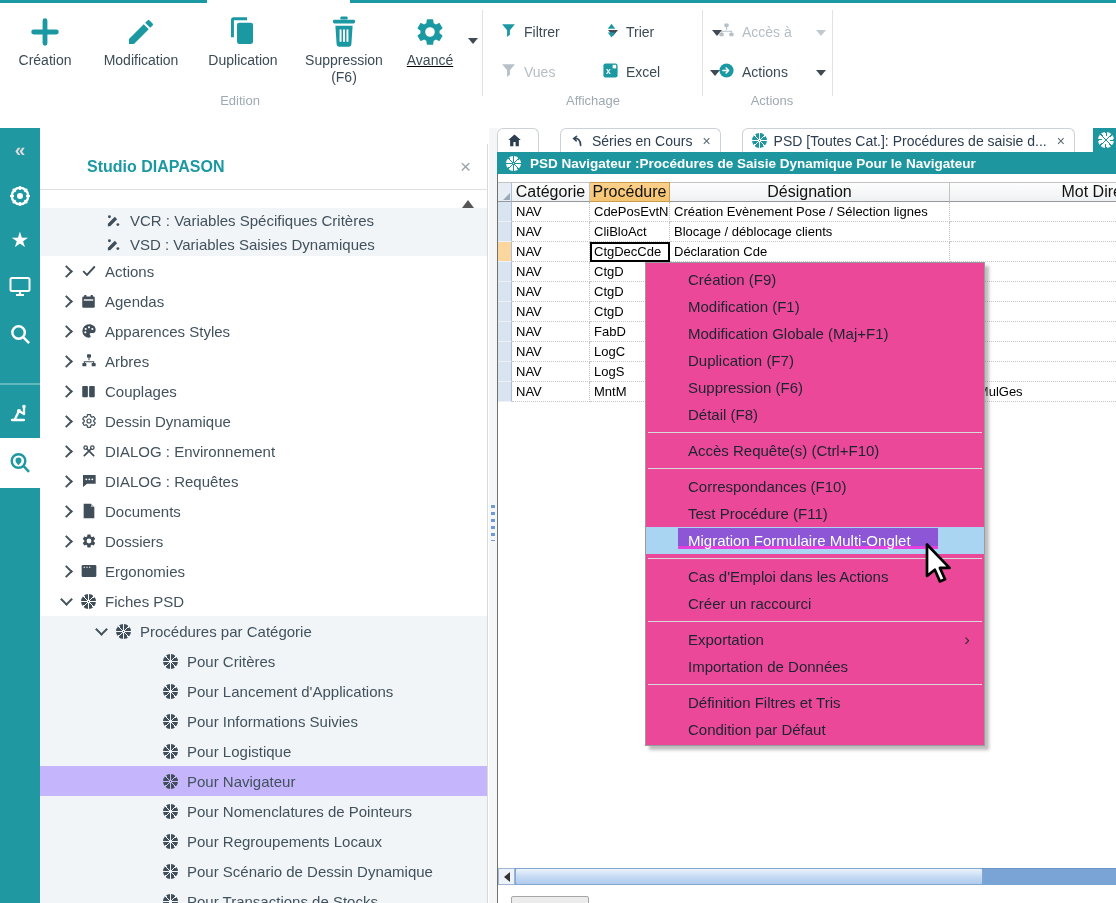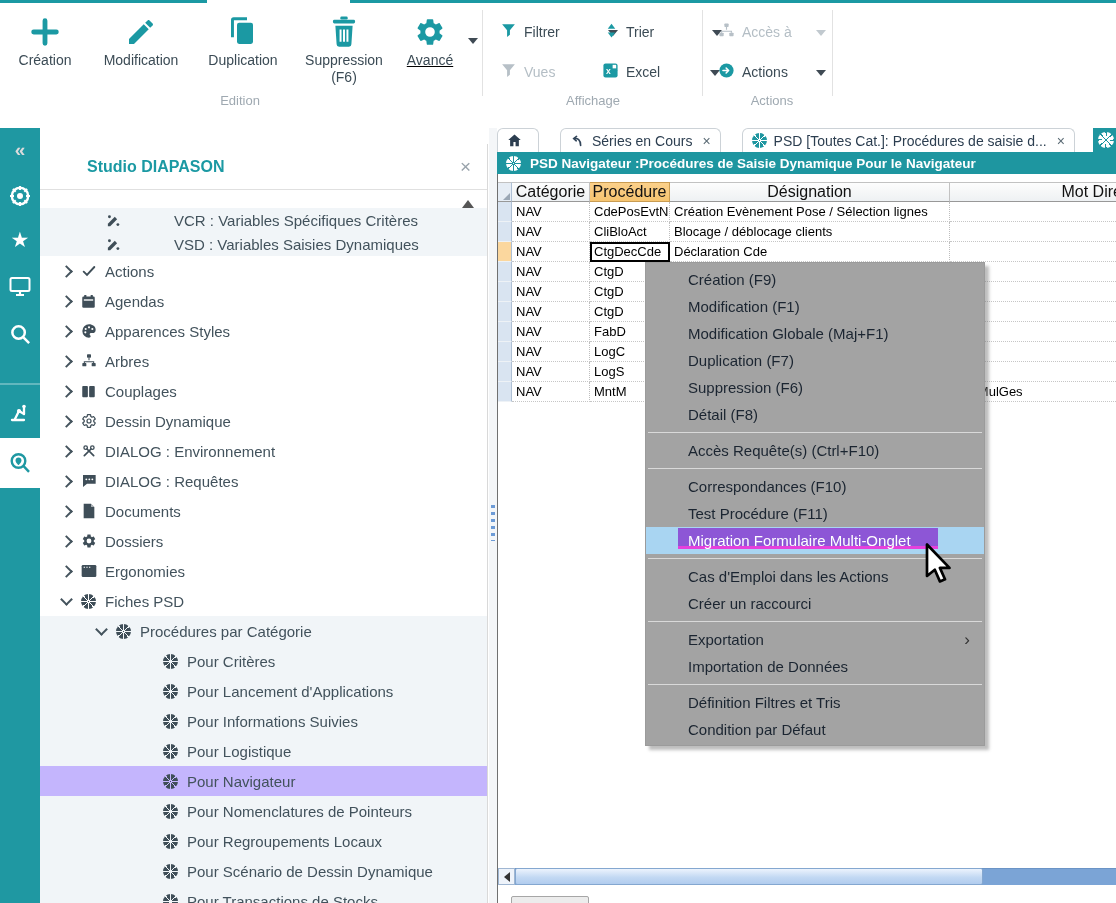--- a/index.html
+++ b/index.html
@@ -35,21 +35,21 @@
   
   .sidebar{position:absolute;left:40px;top:144px;width:448px;height:775px;background:#fff;border-right:1px solid #d9d9d9;box-sizing:border-box;}
   .side-head{height:45px;display:flex;align-items:center;padding-left:47px;}
   .side-title{font-size:16px;font-weight:bold;color:#1b99a3;}
   .side-close{margin-left:auto;padding-right:16px;color:#9aa4ac;font-size:19px;}
   .side-list{position:absolute;top:45px;left:0;right:0;bottom:0;border-top:1px solid #e0e0e0;padding-top:18px;overflow:hidden;background:#fff;}
   .scroll-up{position:absolute;right:13px;top:10px;width:0;height:0;border-left:6px solid transparent;border-right:6px solid transparent;border-bottom:8px solid #555;}
   .si{display:flex;align-items:center;height:30px;font-size:15px;color:#42525c;white-space:nowrap;}
   .si .lbl{margin-left:7px;}
   .si .icw{width:19px;display:flex;justify-content:center;margin-left:7px;}
-  .h24{height:24px;gap:44px;}
+  .h24{height:24px;}
   .l0{padding-left:20px;} .l1{padding-left:57px;} .l1c{padding-left:55px;} .l2{padding-left:114px;}
   .child{background:#f1f5f8;} .sel-item{background:#c4b5fd;}
   .chev{width:12px;display:flex;justify-content:center;}
   .chev i{width:7px;height:7px;border-right:2px solid #44535d;border-bottom:2px solid #44535d;display:block;}
   .chev.r i{transform:rotate(-45deg);} .chev.d i{transform:rotate(45deg);margin-top:-3px;}
   .psd{display:inline-block;border-radius:50%;background:repeating-conic-gradient(from 8deg,#3f4e58 0 33deg,transparent 33deg 45deg);}
   .psd15{width:15px;height:15px;}
   .psd-teal{background:repeating-conic-gradient(from 8deg,#1e96a0 0 33deg,transparent 33deg 45deg);}
   .psd-white{background:repeating-conic-gradient(from 8deg,#ffffff 0 33deg,transparent 33deg 45deg);}
 
@@ -85,21 +85,21 @@
 
   
   .hscroll{position:absolute;left:0;top:694px;right:0;height:17px;}
   .sb-track{position:absolute;left:0;right:0;top:0;height:17px;background:#7ba4d6;border-top:1px solid #6b94c6;box-sizing:border-box;}
   .sb-btn{position:absolute;left:0;top:0;width:17px;height:17px;background:#eef3fa;border:1px solid #9fb6d2;box-sizing:border-box;display:flex;align-items:center;justify-content:center;}
   .sb-btn i{width:0;height:0;border-top:5px solid transparent;border-bottom:5px solid transparent;border-right:6px solid #333;}
   .sb-thumb{position:absolute;left:17px;top:0;width:468px;height:17px;background:linear-gradient(#ecf3fd,#c3d9f3 55%,#b1ccee);border:1px solid #84a7d0;border-radius:2px;box-sizing:border-box;}
   .part-btn{position:absolute;left:13px;top:722px;width:76px;height:12px;background:#ececec;border:1px solid #a6a6a6;border-radius:2px;}
 
   
-  .menu{position:absolute;left:645px;top:262px;width:340px;height:484px;background:#a3a3a3;border:1px solid #9b9b9b;box-sizing:border-box;box-shadow:4px 4px 3px rgba(110,110,110,.45);padding-top:3px;z-index:10;}
+  .menu{position:absolute;left:645px;top:262px;width:340px;height:484px;background:#ec4899;border:1px solid #9b9b9b;box-sizing:border-box;box-shadow:4px 4px 3px rgba(110,110,110,.45);padding-top:3px;z-index:10;}
   .mi{height:27px;line-height:27px;padding-left:42px;font-size:15px;color:#1b2531;position:relative;white-space:nowrap;}
   .msep{border-top:1px solid #d9d9d9;margin:4px 2px;height:0;}
   .mi.hl{background:#a9d5f2;}
   .mi.hl:before{content:"";position:absolute;left:32px;right:46px;top:1px;bottom:5px;background:#8d56d6;border-bottom:3px solid #e640dc;}
   .mi.hl span{position:relative;color:#fff;}
   .subarrow{position:absolute;right:14px;top:0;font-size:17px;color:#333;}
   .cursor{position:absolute;left:924px;top:543px;z-index:11;}
 </style>
 </head>
 <body>

